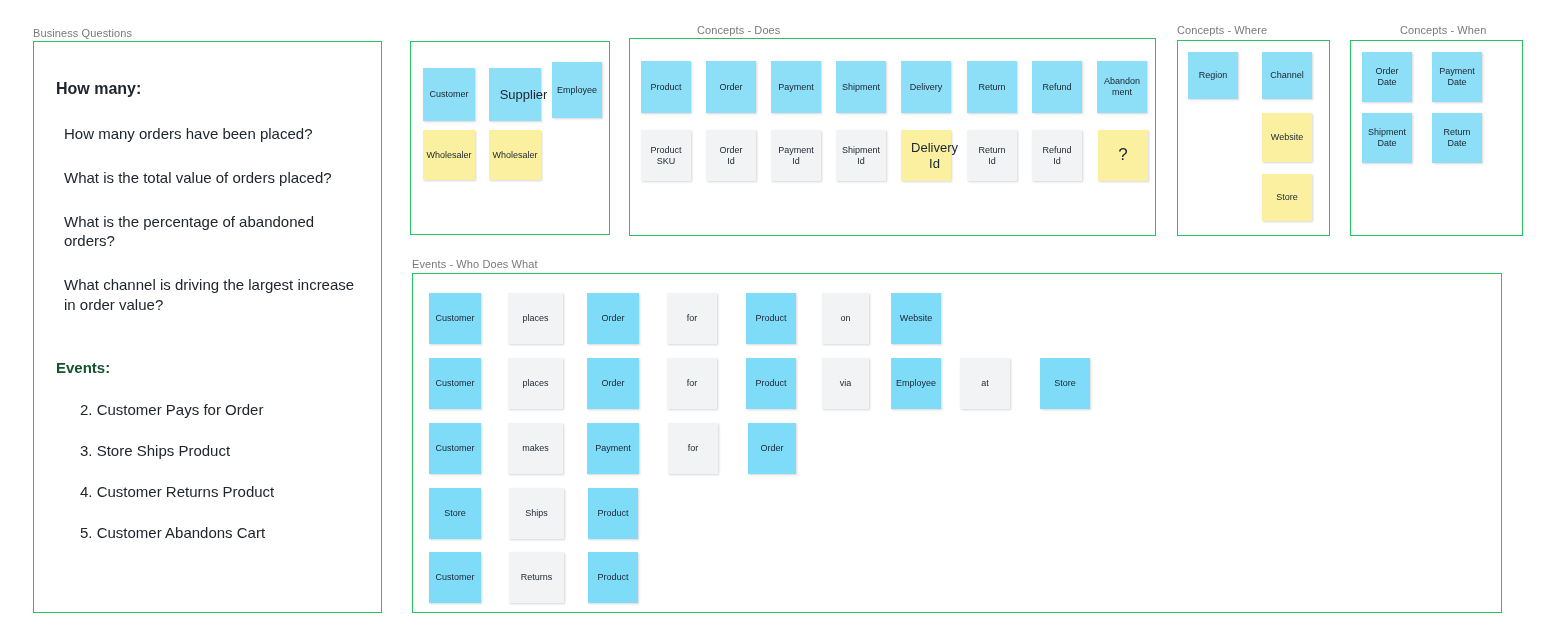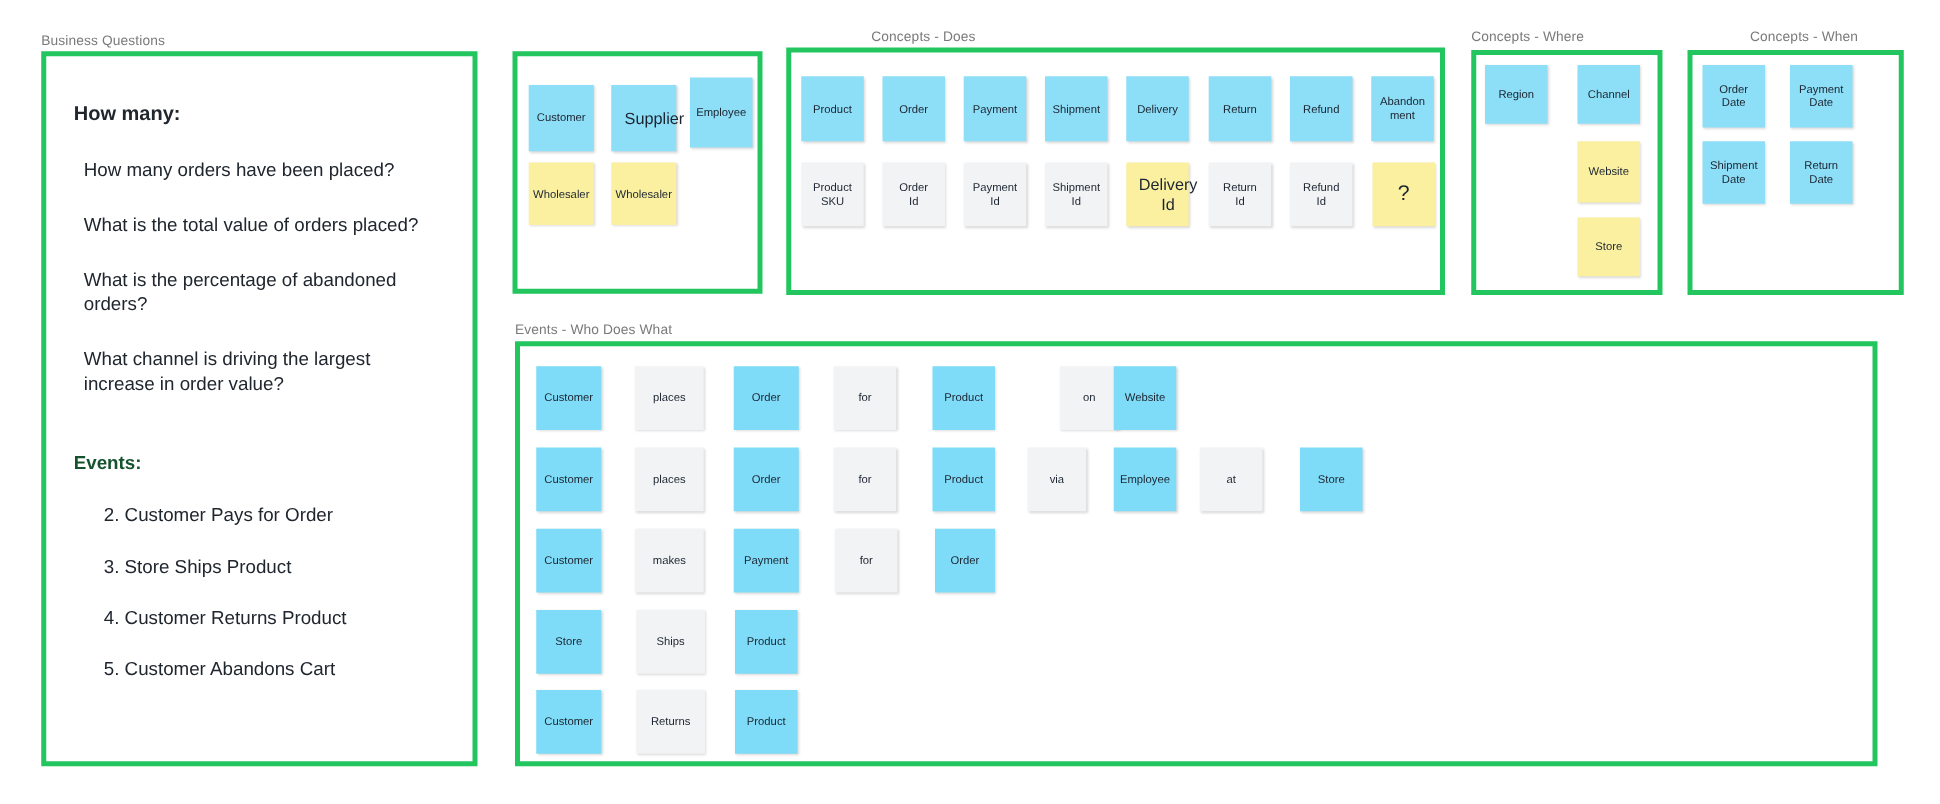--- a/index.html
+++ b/index.html
@@ -15,21 +15,21 @@
     position:absolute;
     font-size:11px;
     color:#7a7a7a;
     letter-spacing:.1px;
     white-space:nowrap;
     text-align:right;
   }
   .panel{
     position:absolute;
     background:#ffffff;
-    border:4px solid #22c55e;
+    border:1px solid #22c55e;
     box-sizing:border-box;
   }
   
   #bq-panel{left:33px;top:41px;width:349px;height:572px;}
   .bq-inner{padding:38px 22px 0 22px;}
   .bq-heading{
     font-size:16px;font-weight:bold;color:#20262e;margin:0 0 26px 0;
   }
   .bq-q{
     font-size:15px;color:#20262e;margin:0 0 24px 0;padding-left:8px;
@@ -144,21 +144,21 @@
 Date</div>
     <div class="card blue" style="left: 1362px; top: 113px; width: 50px; height: 50px;">Shipment
 Date</div>
     <div class="card blue" style="left: 1432px; top: 113px; width: 50px; height: 50px;">Return
 Date</div>
     <div class="card blue2" style="left: 429px; top: 293px; width: 52px; height: 51px;">Customer</div>
     <div class="card gray" style="left: 508px; top: 293px; width: 55px; height: 51px;">places</div>
     <div class="card blue2" style="left: 587px; top: 293px; width: 52px; height: 51px;">Order</div>
     <div class="card gray" style="left: 667px; top: 293px; width: 50px; height: 51px;">for</div>
     <div class="card blue2" style="left: 746px; top: 293px; width: 50px; height: 51px;">Product</div>
-    <div class="card gray" style="left: 848px; top: 293px; width: 47px; height: 51px;">on</div>
+    <div class="card gray" style="left: 822px; top: 293px; width: 47px; height: 51px;">on</div>
     <div class="card blue2" style="left: 891px; top: 293px; width: 50px; height: 51px;">Website</div>
     <div class="card blue2" style="left: 429px; top: 358px; width: 52px; height: 51px;">Customer</div>
     <div class="card gray" style="left: 508px; top: 358px; width: 55px; height: 51px;">places</div>
     <div class="card blue2" style="left: 587px; top: 358px; width: 52px; height: 51px;">Order</div>
     <div class="card gray" style="left: 667px; top: 358px; width: 50px; height: 51px;">for</div>
     <div class="card blue2" style="left: 746px; top: 358px; width: 50px; height: 51px;">Product</div>
     <div class="card gray" style="left: 822px; top: 358px; width: 47px; height: 51px;">via</div>
     <div class="card blue2" style="left: 891px; top: 358px; width: 50px; height: 51px;">Employee</div>
     <div class="card gray" style="left: 960px; top: 358px; width: 50px; height: 51px;">at</div>
     <div class="card blue2" style="left: 1040px; top: 358px; width: 50px; height: 51px;">Store</div>

